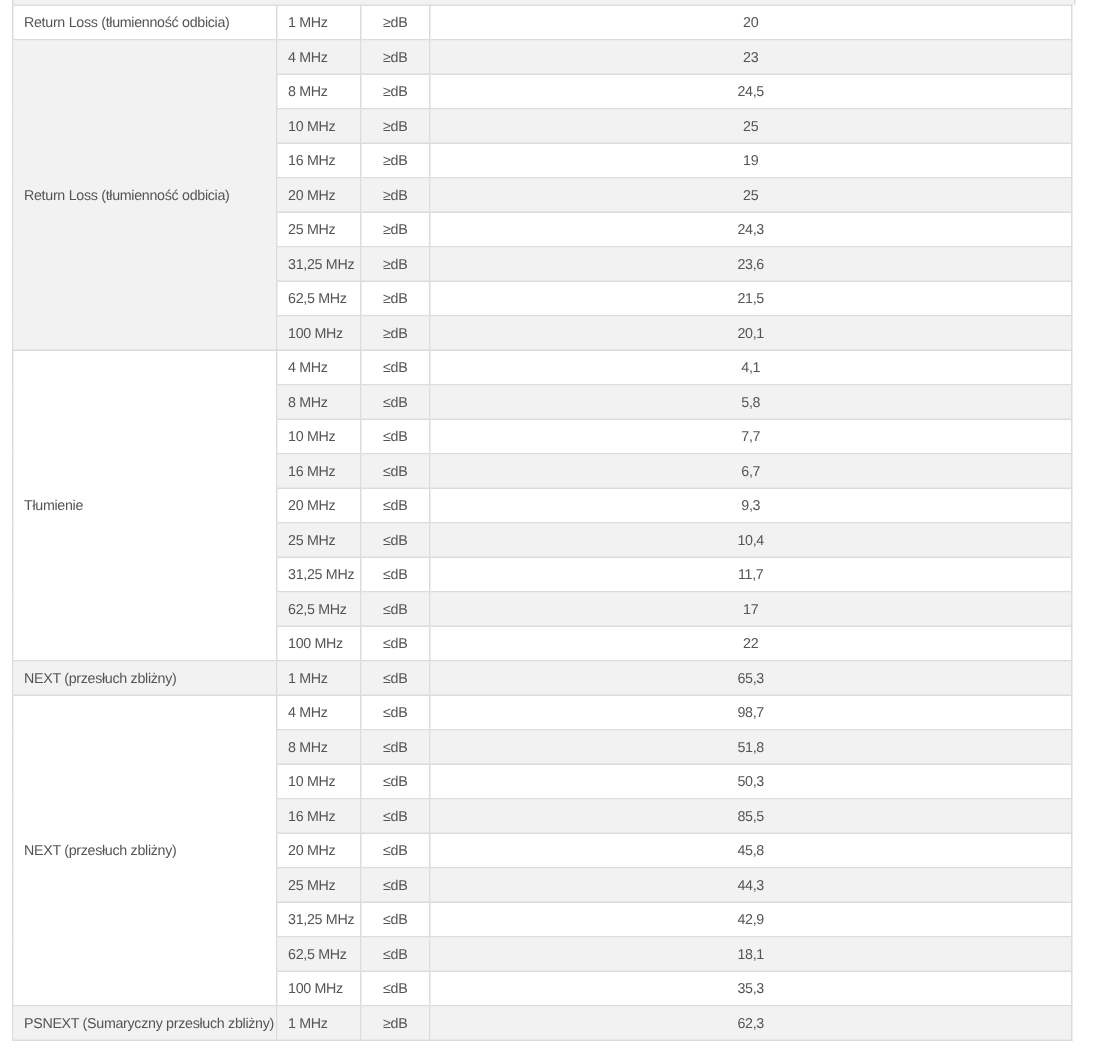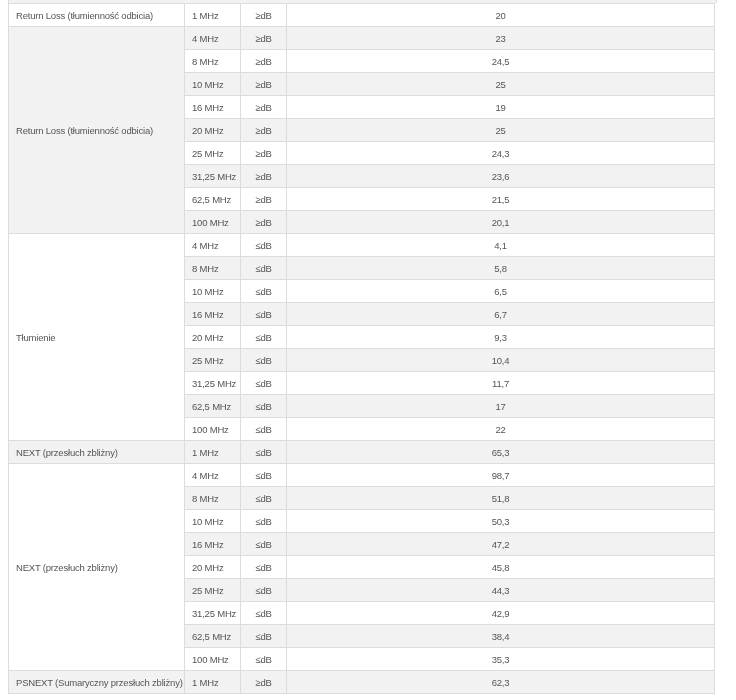--- a/index.html
+++ b/index.html
@@ -121,21 +121,21 @@
           <td class="col-value">4,1</td>
         </tr>
         <tr class="even">
           <td class="col-freq">8 MHz</td>
           <td class="col-unit">≤dB</td>
           <td class="col-value">5,8</td>
         </tr>
         <tr class="odd">
           <td class="col-freq">10 MHz</td>
           <td class="col-unit">≤dB</td>
-          <td class="col-value">6,5</td>
+          <td class="col-value">7,7</td>
         </tr>
         <tr class="even">
           <td class="col-freq">16 MHz</td>
           <td class="col-unit">≤dB</td>
           <td class="col-value">6,7</td>
         </tr>
         <tr class="odd">
           <td class="col-freq">20 MHz</td>
           <td class="col-unit">≤dB</td>
           <td class="col-value">9,3</td>
@@ -178,41 +178,41 @@
           <td class="col-value">51,8</td>
         </tr>
         <tr class="odd">
           <td class="col-freq">10 MHz</td>
           <td class="col-unit">≤dB</td>
           <td class="col-value">50,3</td>
         </tr>
         <tr class="even">
           <td class="col-freq">16 MHz</td>
           <td class="col-unit">≤dB</td>
-          <td class="col-value">47,2</td>
+          <td class="col-value">85,5</td>
         </tr>
         <tr class="odd">
           <td class="col-freq">20 MHz</td>
           <td class="col-unit">≤dB</td>
           <td class="col-value">45,8</td>
         </tr>
         <tr class="even">
           <td class="col-freq">25 MHz</td>
           <td class="col-unit">≤dB</td>
           <td class="col-value">44,3</td>
         </tr>
         <tr class="odd">
           <td class="col-freq">31,25 MHz</td>
           <td class="col-unit">≤dB</td>
           <td class="col-value">42,9</td>
         </tr>
         <tr class="even">
           <td class="col-freq">62,5 MHz</td>
           <td class="col-unit">≤dB</td>
-          <td class="col-value">38,4</td>
+          <td class="col-value">18,1</td>
         </tr>
         <tr class="odd">
           <td class="col-freq">100 MHz</td>
           <td class="col-unit">≤dB</td>
           <td class="col-value">35,3</td>
         </tr>
         <tr class="even">
           <td class="col-param">PSNEXT (Sumaryczny przesłuch zbliżny)</td>
           <td class="col-freq">1 MHz</td>
           <td class="col-unit">≥dB</td>

